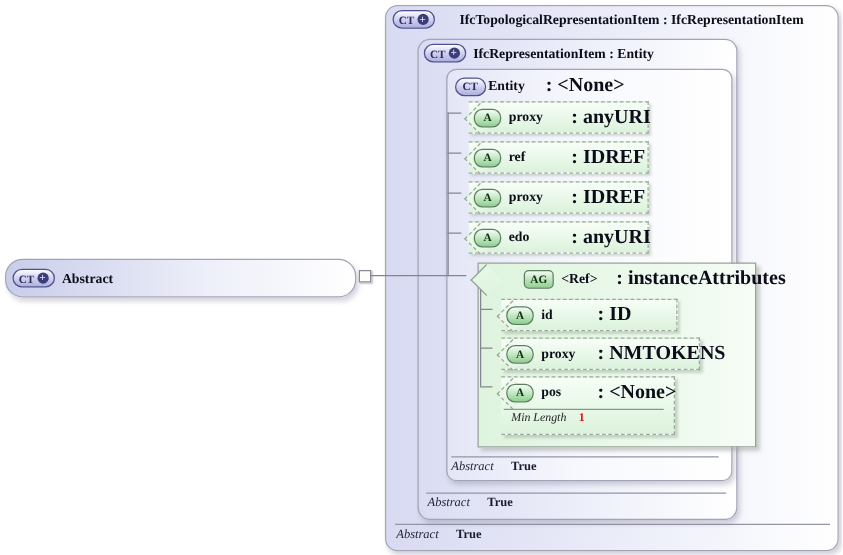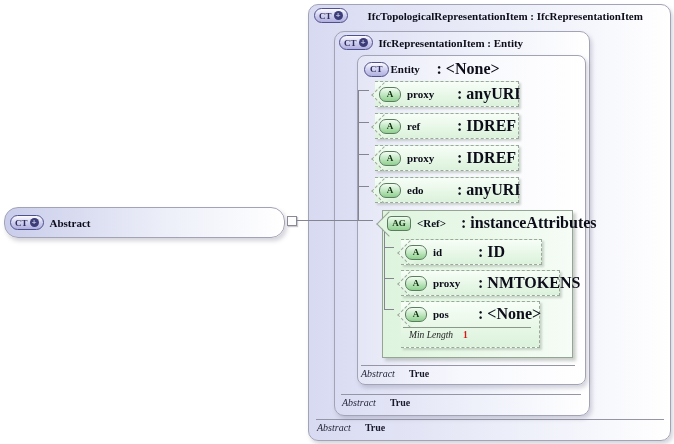--- a/index.html
+++ b/index.html
@@ -55,20 +55,21 @@
     position:absolute;left:-0.5px;top:3.5px;width:17px;height:17px;
     transform:rotate(45deg);border-left:1px dashed #9aaa9a;border-bottom:1px dashed #9aaa9a;
     background:linear-gradient(135deg,#f2fbf2,#e2f5e2);z-index:0;
   }
   .tag .name{margin-left:6px;min-width:50px;}
   
   .agbox{
     position:absolute;border:1px solid #96a496;
     background:linear-gradient(to right,#def4de 0%,#eefaee 70%,#f6fcf6 100%);
     box-shadow:3px 3px 3px rgba(140,150,140,.45);
+    padding-left:32px;
   }
   .ag-tip{
     position:absolute;left:-3.5px;top:3.5px;width:17px;height:17px;
     transform:rotate(45deg);border-left:1px solid #96a496;border-bottom:1px solid #96a496;
     background:linear-gradient(135deg,#e6f7e6,#e0f5e0);z-index:0;
   }
   .ag-header{display:flex;align-items:center;height:24px;padding-left:4px;position:relative;z-index:1;white-space:nowrap;}
   .ag-header .name{margin-left:6px;min-width:44px;}
   
   .sep{position:absolute;height:0;border-top:1px solid #9595a5;}

